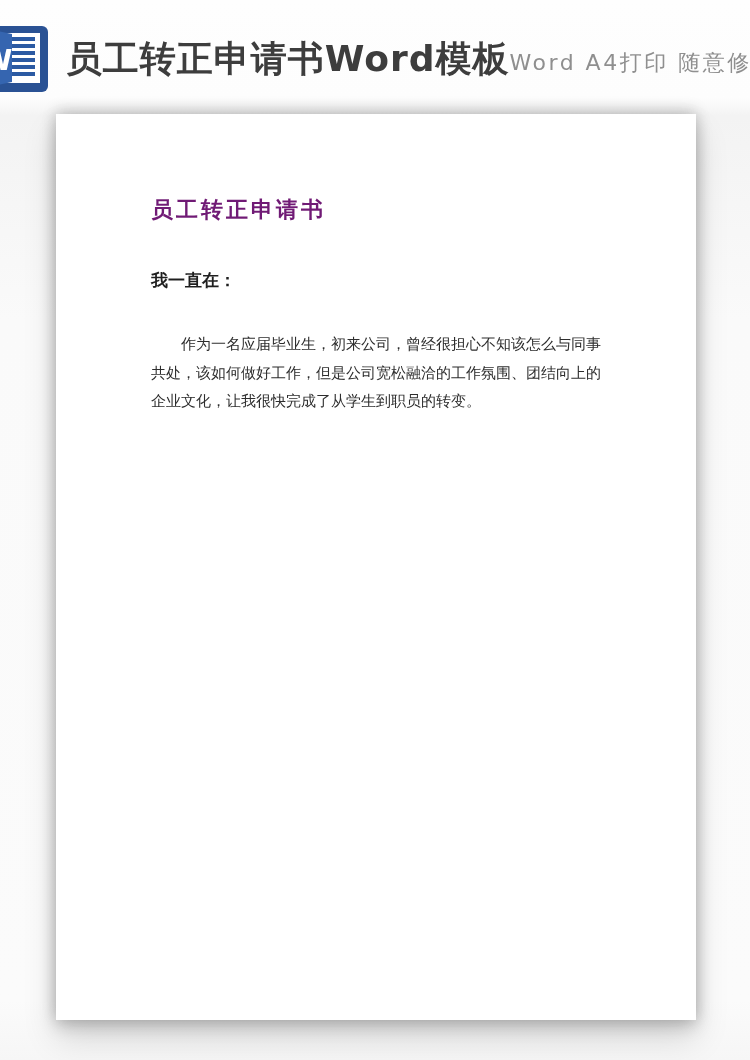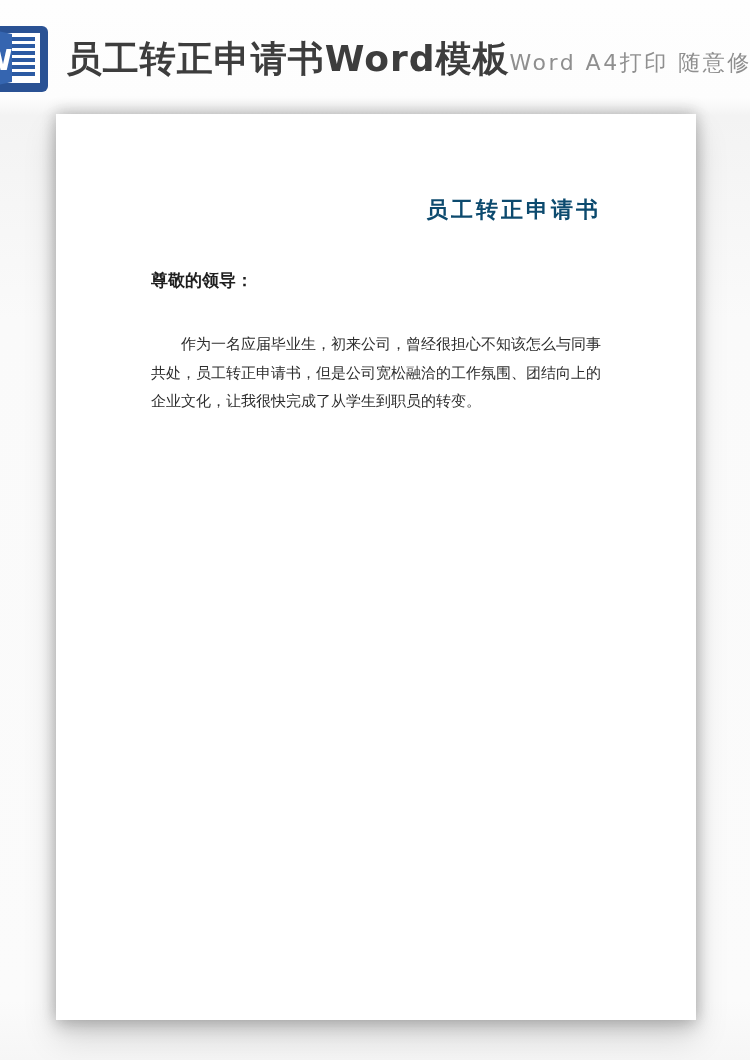--- a/index.html
+++ b/index.html
@@ -48,25 +48,25 @@
     width: 640px; height: 906px;
     background: #ffffff;
     padding: 80px 95px 0 95px;
     overflow: hidden;
     box-shadow:
       0 -4px 14px rgba(0,0,0,0.16),
       0 6px 16px rgba(0,0,0,0.18),
       0 18px 32px rgba(0,0,0,0.14);
   }
   .doc-title {
-    text-align: right;
+    text-align: left;
     font-size: 22px;
     font-weight: bold;
     letter-spacing: 3px;
-    color: #0c4a6e;
+    color: #701a75;
     line-height: 30px;
     margin-bottom: 44px;
   }
   .salutation {
     font-size: 17px;
     font-weight: bold;
     color: #1f1f1f;
     line-height: 24px;
     margin-bottom: 38px;
   }
@@ -101,15 +101,15 @@
     </div>
     <div class="header-text">
       <h1 class="header-title">员工转正申请书Word模板</h1>
       <div class="header-subtitle">Word A4打印 随意修改</div>
     </div>
   </div>
 </div>
 
 <div class="page">
   <h2 class="doc-title">员工转正申请书</h2>
-  <p class="salutation">尊敬的领导：</p>
-  <p class="para">作为一名应届毕业生，初来公司，曾经很担心不知该怎么与同事共处，员工转正申请书，但是公司宽松融洽的工作氛围、团结向上的企业文化，让我很快完成了从学生到职员的转变。</p>
+  <p class="salutation">我一直在：</p>
+  <p class="para">作为一名应届毕业生，初来公司，曾经很担心不知该怎么与同事共处，该如何做好工作，但是公司宽松融洽的工作氛围、团结向上的企业文化，让我很快完成了从学生到职员的转变。</p>
 </div>
 
 </body></html>

